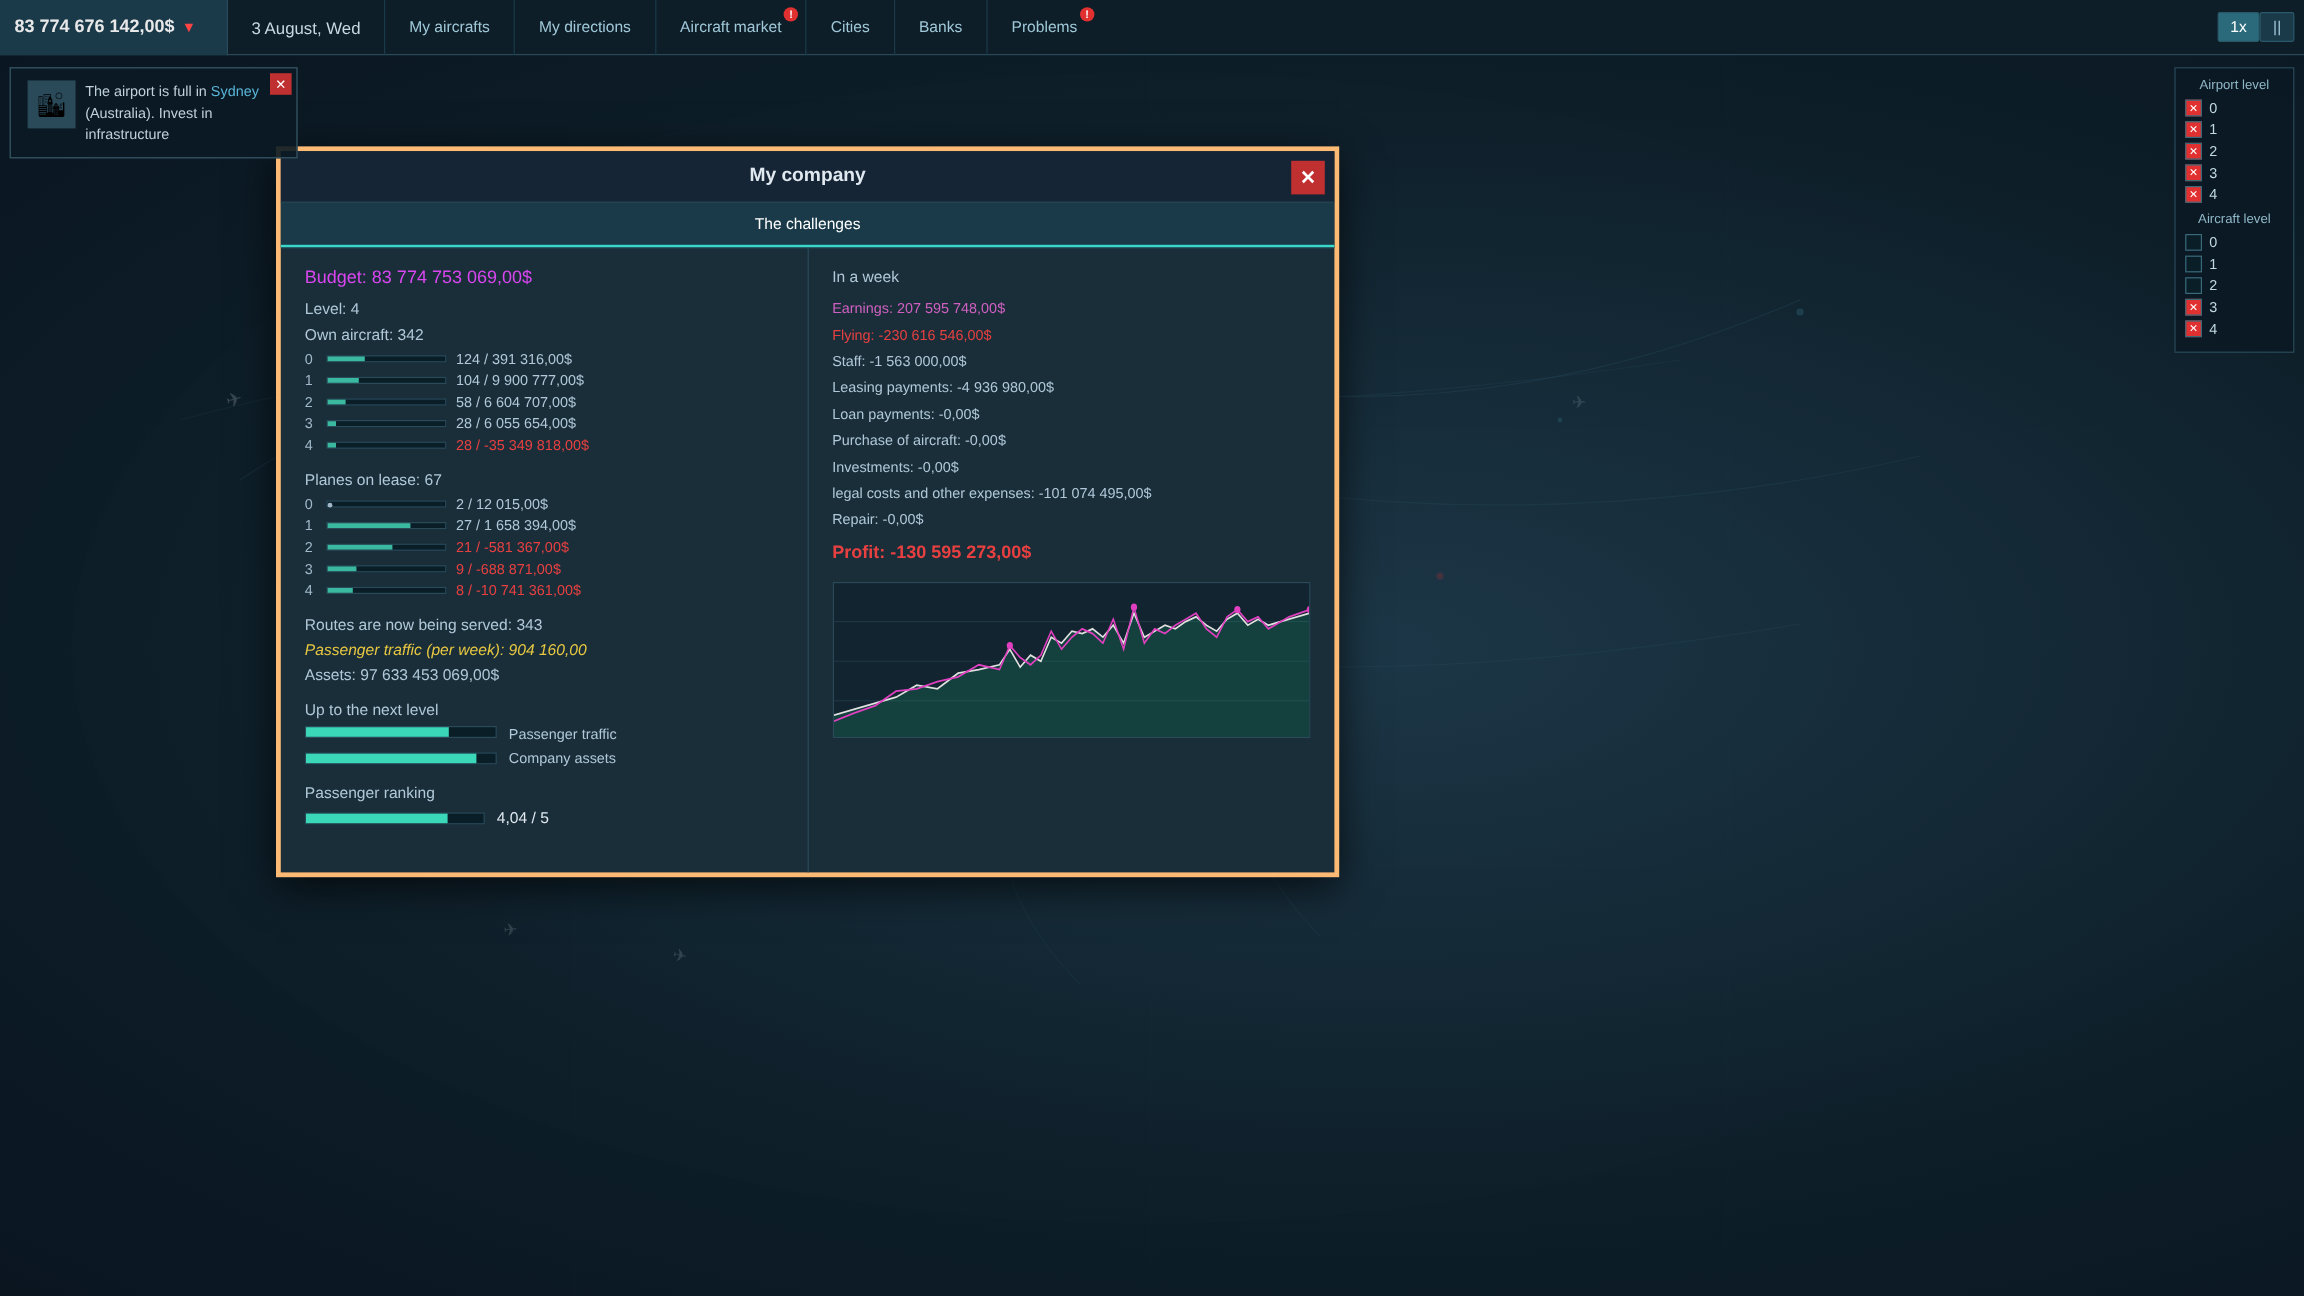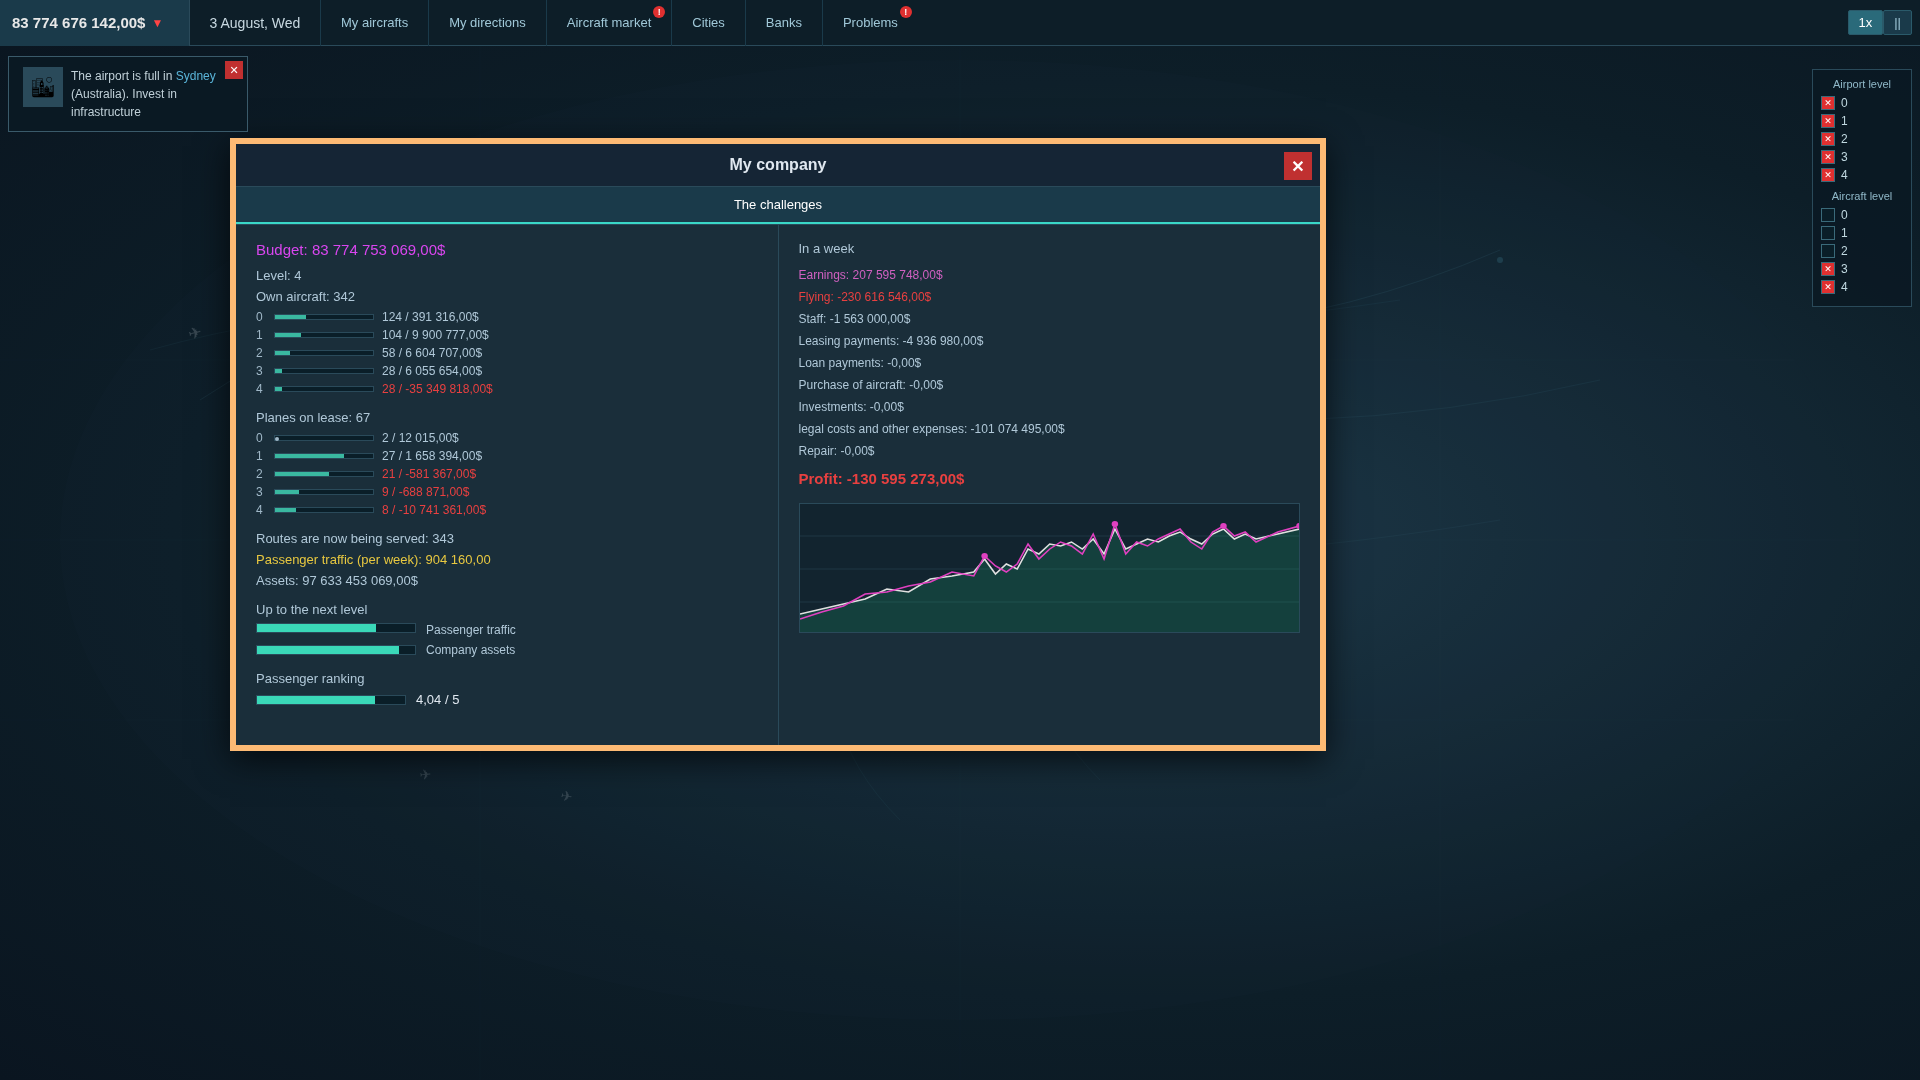--- a/index.html
+++ b/index.html
@@ -107,21 +107,21 @@
       padding: 4px 10px;
       cursor: pointer;
       font-size: 13px;
       border-radius: 2px;
     }
     .speed-btn.active { background: #2a6a7a; color: #fff; }
 
     
     #airport-level-panel {
       position: absolute;
-      top: 69px;
+      top: 56px;
       right: 8px;
       background: rgba(10, 25, 35, 0.85);
       border: 1px solid #2a4a5a;
       padding: 8px;
       z-index: 10;
       min-width: 100px;
     }
     .panel-title {
       color: #90b8c8;
       font-size: 11px;
@@ -185,25 +185,25 @@
       cursor: pointer;
       font-size: 11px;
       display: flex;
       align-items: center;
       justify-content: center;
     }
 
     
     #company-modal {
       position: absolute;
-      top: 138px;
+      top: 122px;
       left: 230px;
-      width: 1096px;
+      width: 886px;
       background: #1a2e3a;
-      border: 6px solid #fdba74;
+      border: 4px solid #fdba74;
       pointer-events: all;
       box-shadow: 0 8px 32px rgba(0,0,0,0.7);
     }
     .modal-header {
       background: #152535;
       padding: 12px 20px;
       text-align: center;
       position: relative;
       border-bottom: 1px solid #2a4a5a;
     }
@@ -359,21 +359,21 @@
       height: 10px;
       background: #0a1e28;
       border: 1px solid #2a4a5a;
     }
     .ranking-bar-fill {
       height: 100%;
       background: #3ad8b8;
       width: 80%;
     }
     .ranking-value { color: #e0e8f0; font-size: 13px; }
-    .highlight-yellow { color: #e8c840; }
+    .highlight-yellow { color: #e8c840; font-style: italic; }
   </style>
 </head>
 <body>
 
 <div id="map-bg">
   <svg class="map-lines" viewBox="0 0 1920 1080" xmlns="http://www.w3.org/2000/svg">
 
     <ellipse cx="960" cy="540" rx="900" ry="480" fill="#162535" opacity="0.5"></ellipse>
 
     <path d="M 200 400 Q 500 200 900 300 Q 1200 380 1500 250" stroke="#4a8aa0" stroke-width="1" fill="none" opacity="0.4"></path>

